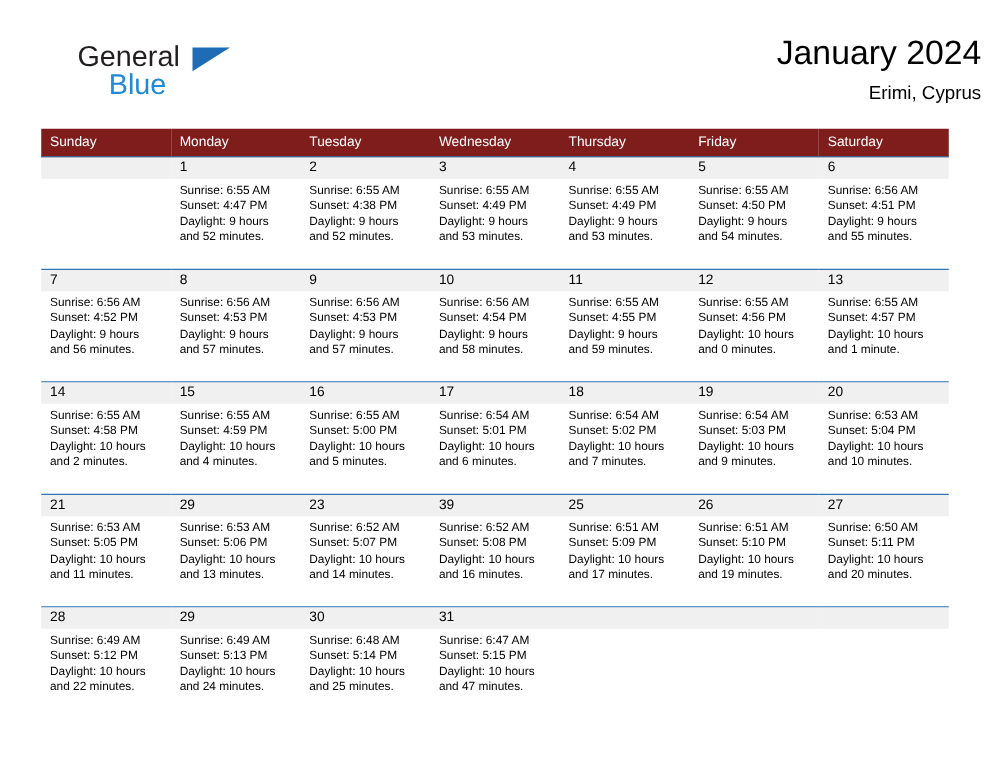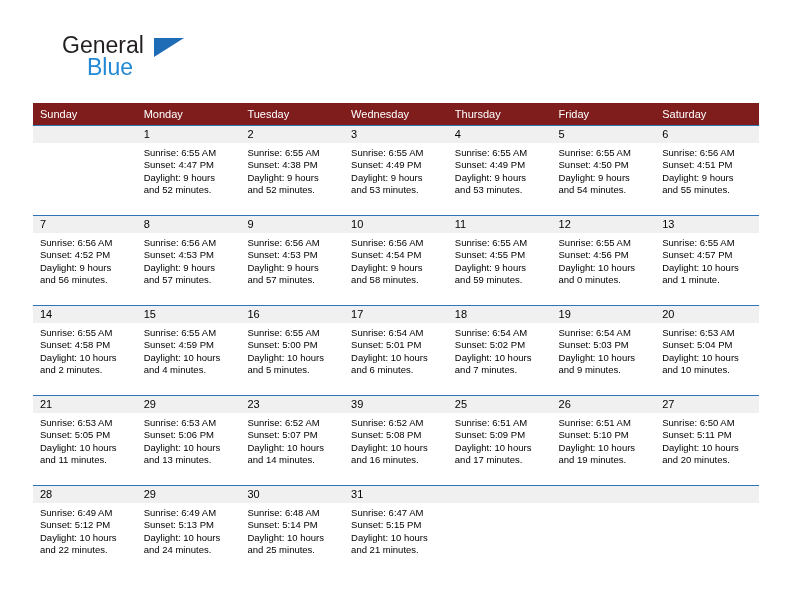--- a/index.html
+++ b/index.html
@@ -147,20 +147,24 @@
 <div class="page">
 
   <div class="top-bar">
 
     <div class="brand">
       <span class="brand-general">General</span>
       <span class="brand-triangle"></span>
       <span class="brand-blue">Blue</span>
     </div>
 
+    <div class="title-block">
+      <div class="cal-title">January 2024</div>
+      <div class="cal-location">Erimi, Cyprus</div>
+    </div>
 
   </div>
 
   <table class="calendar">
     <thead>
       <tr>
         <th>Sunday</th>
         <th>Monday</th>
         <th>Tuesday</th>
         <th>Wednesday</th>
@@ -520,21 +524,21 @@
               </div>
             </div>
           </td>
           <td>
             <div class="cell-inner">
               <div class="daynum-band">31</div>
               <div class="cell-body">
                 <div>Sunrise: 6:47 AM</div>
                 <div>Sunset: 5:15 PM</div>
                 <div>Daylight: 10 hours</div>
-                <div>and 21 minutes.</div>
+                <div>and 47 minutes.</div>
               </div>
             </div>
           </td>
           <td>
             <div class="cell-inner cell-empty">
               <div class="daynum-band"></div>
               <div class="cell-body">
                 <div></div>
                 <div></div>
                 <div></div>

